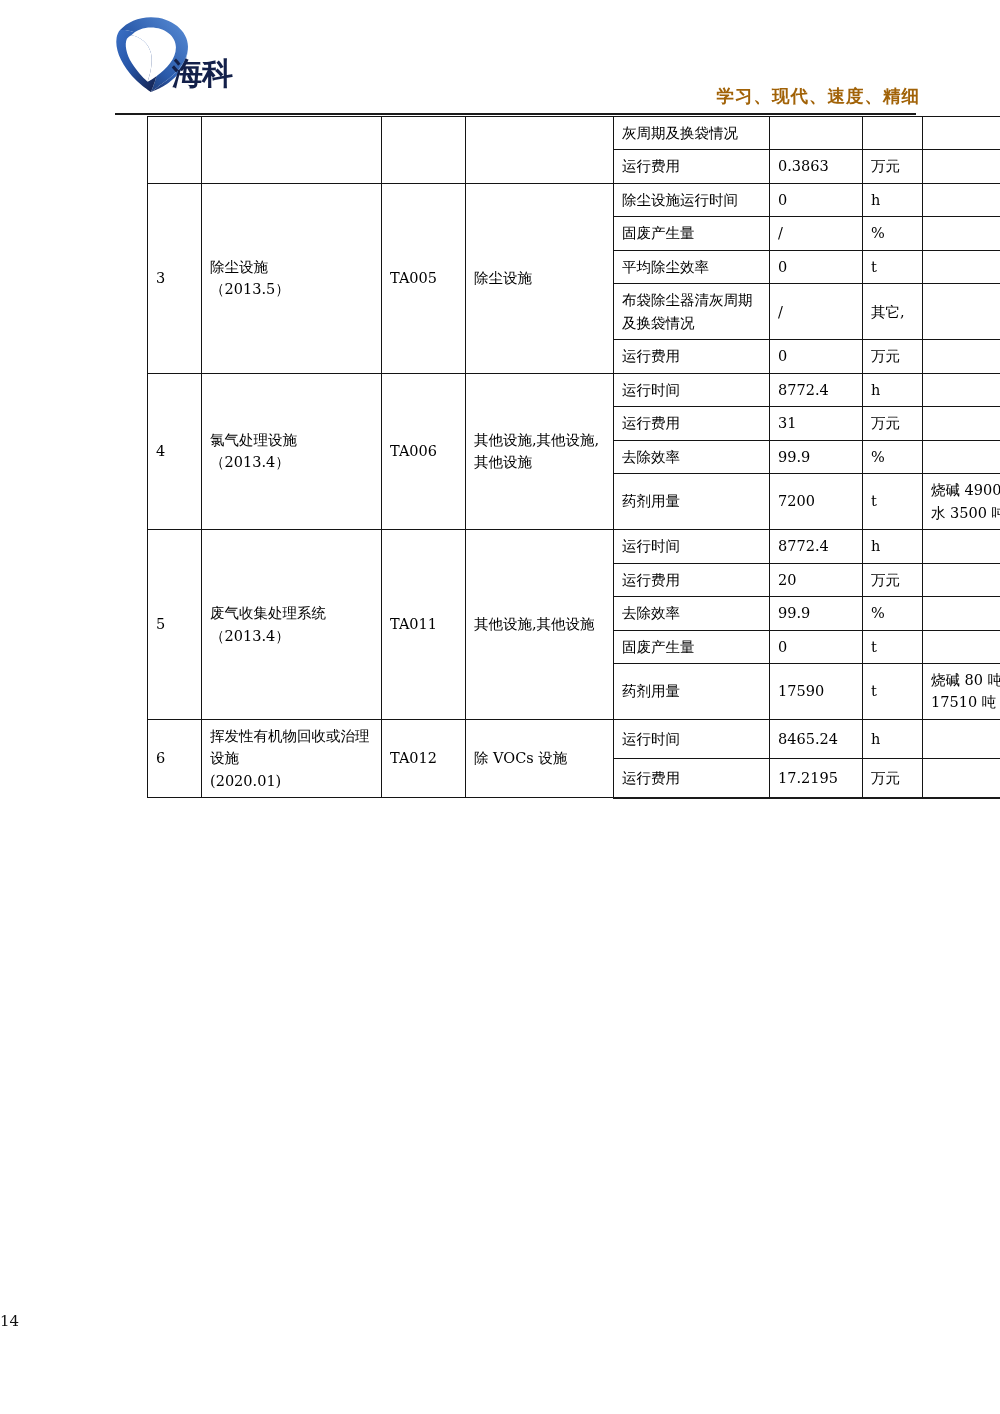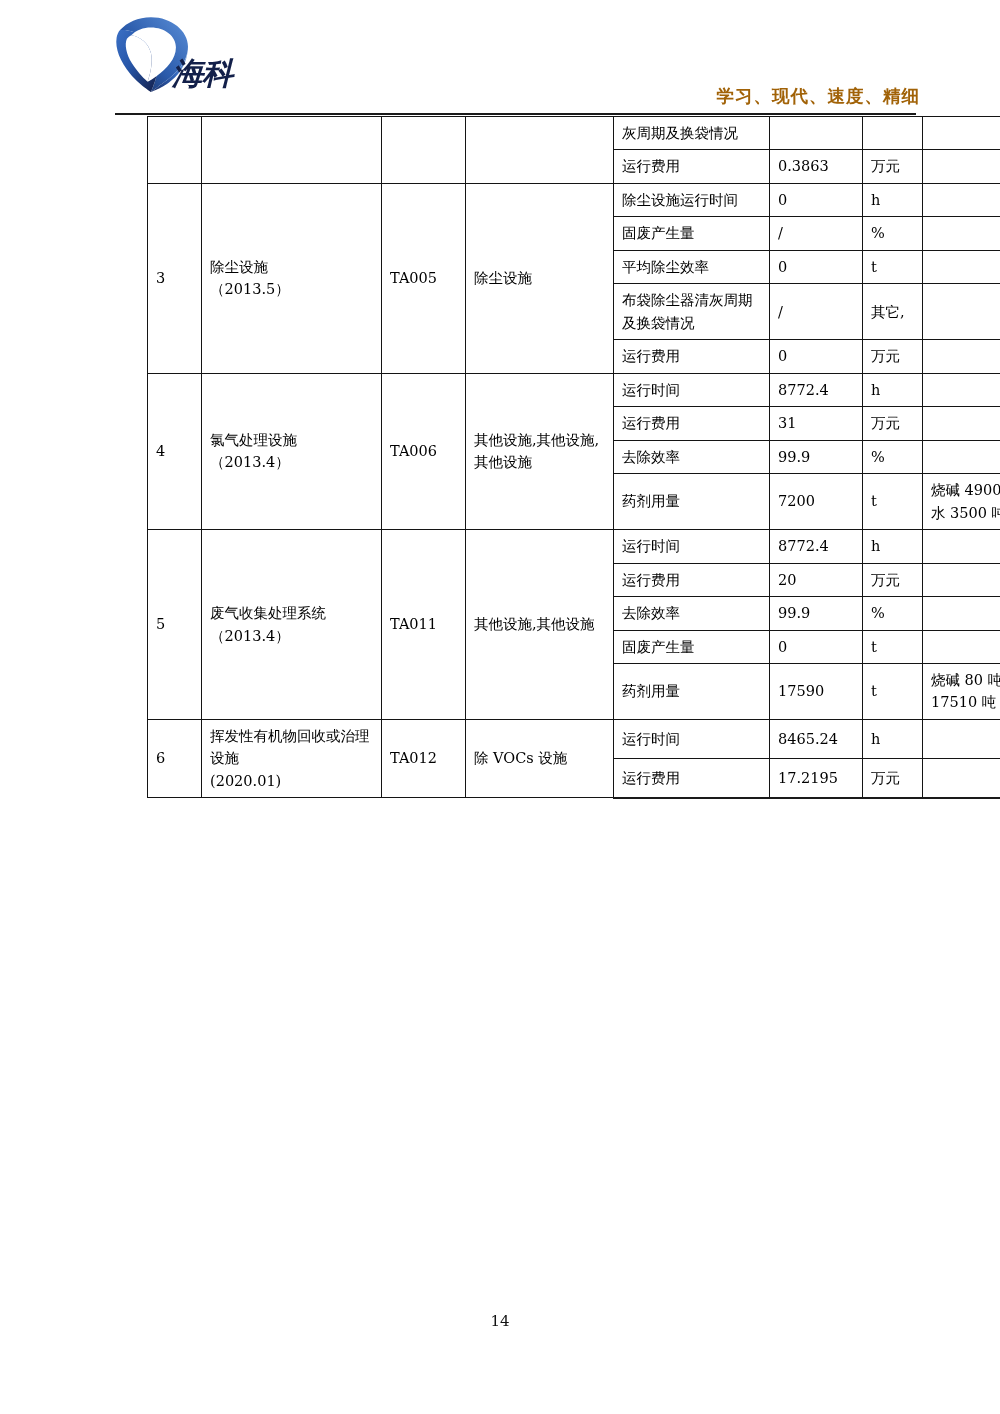--- a/index.html
+++ b/index.html
@@ -49,21 +49,20 @@
   .logo-word {
     position: absolute;
     left: 64px;
     top: 46px;
     font-family: "DejaVu Serif", "Liberation Serif", serif;
     font-weight: bold;
     font-size: 31px;
     letter-spacing: -1px;
     color: #13204a;
     line-height: 1;
-    font-style: italic;
   }
 
   .tagline {
     position: absolute;
     left: 0;
     top: 84px;
     width: 920px;
     text-align: right;
     font-family: "DejaVu Serif", "Liberation Serif", serif;
     font-weight: bold;
@@ -116,21 +115,21 @@
 
   
   table.env-table tr:last-child td { border-bottom: 2px solid #1a1a1a; }
 
   
   .page-number {
     position: absolute;
     left: 0;
     top: 1312px;
     width: 1000px;
-    text-align: center;
+    text-align: left;
     font-size: 15px;
     font-family: "DejaVu Serif", "Liberation Serif", serif;
     color: #111;
   }
 </style>
 </head>
 <body>
 
 <div class="page">
 

